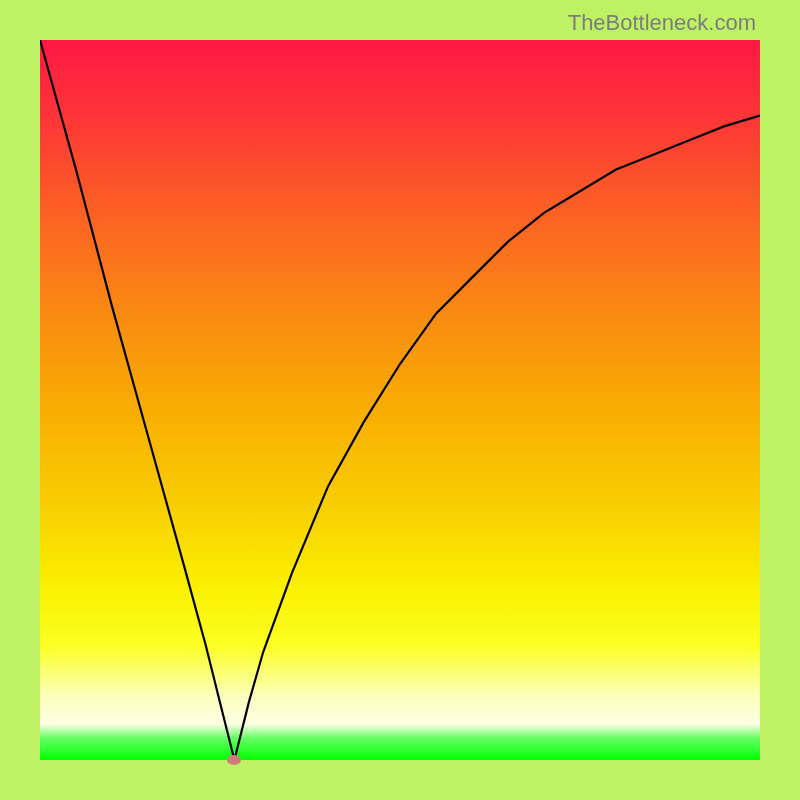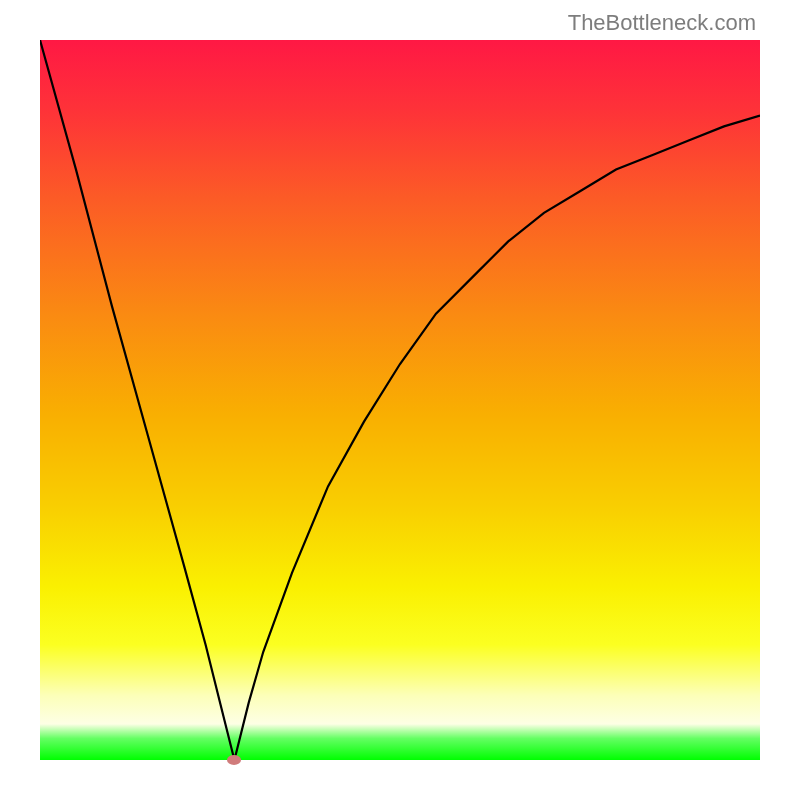--- a/index.html
+++ b/index.html
@@ -8,21 +8,21 @@
     width: 800px;
     height: 800px;
     overflow: hidden;
     background: #000;
     font-family: Arial, Helvetica, sans-serif;
   }
   .frame {
     position: relative;
     width: 800px;
     height: 800px;
-    background: #ffffff;
+    background: #bef264;
   }
   .plot-area {
     position: absolute;
     left: 40px;
     top: 40px;
     width: 720px;
     height: 720px;
     
     background: linear-gradient(
       to bottom,

